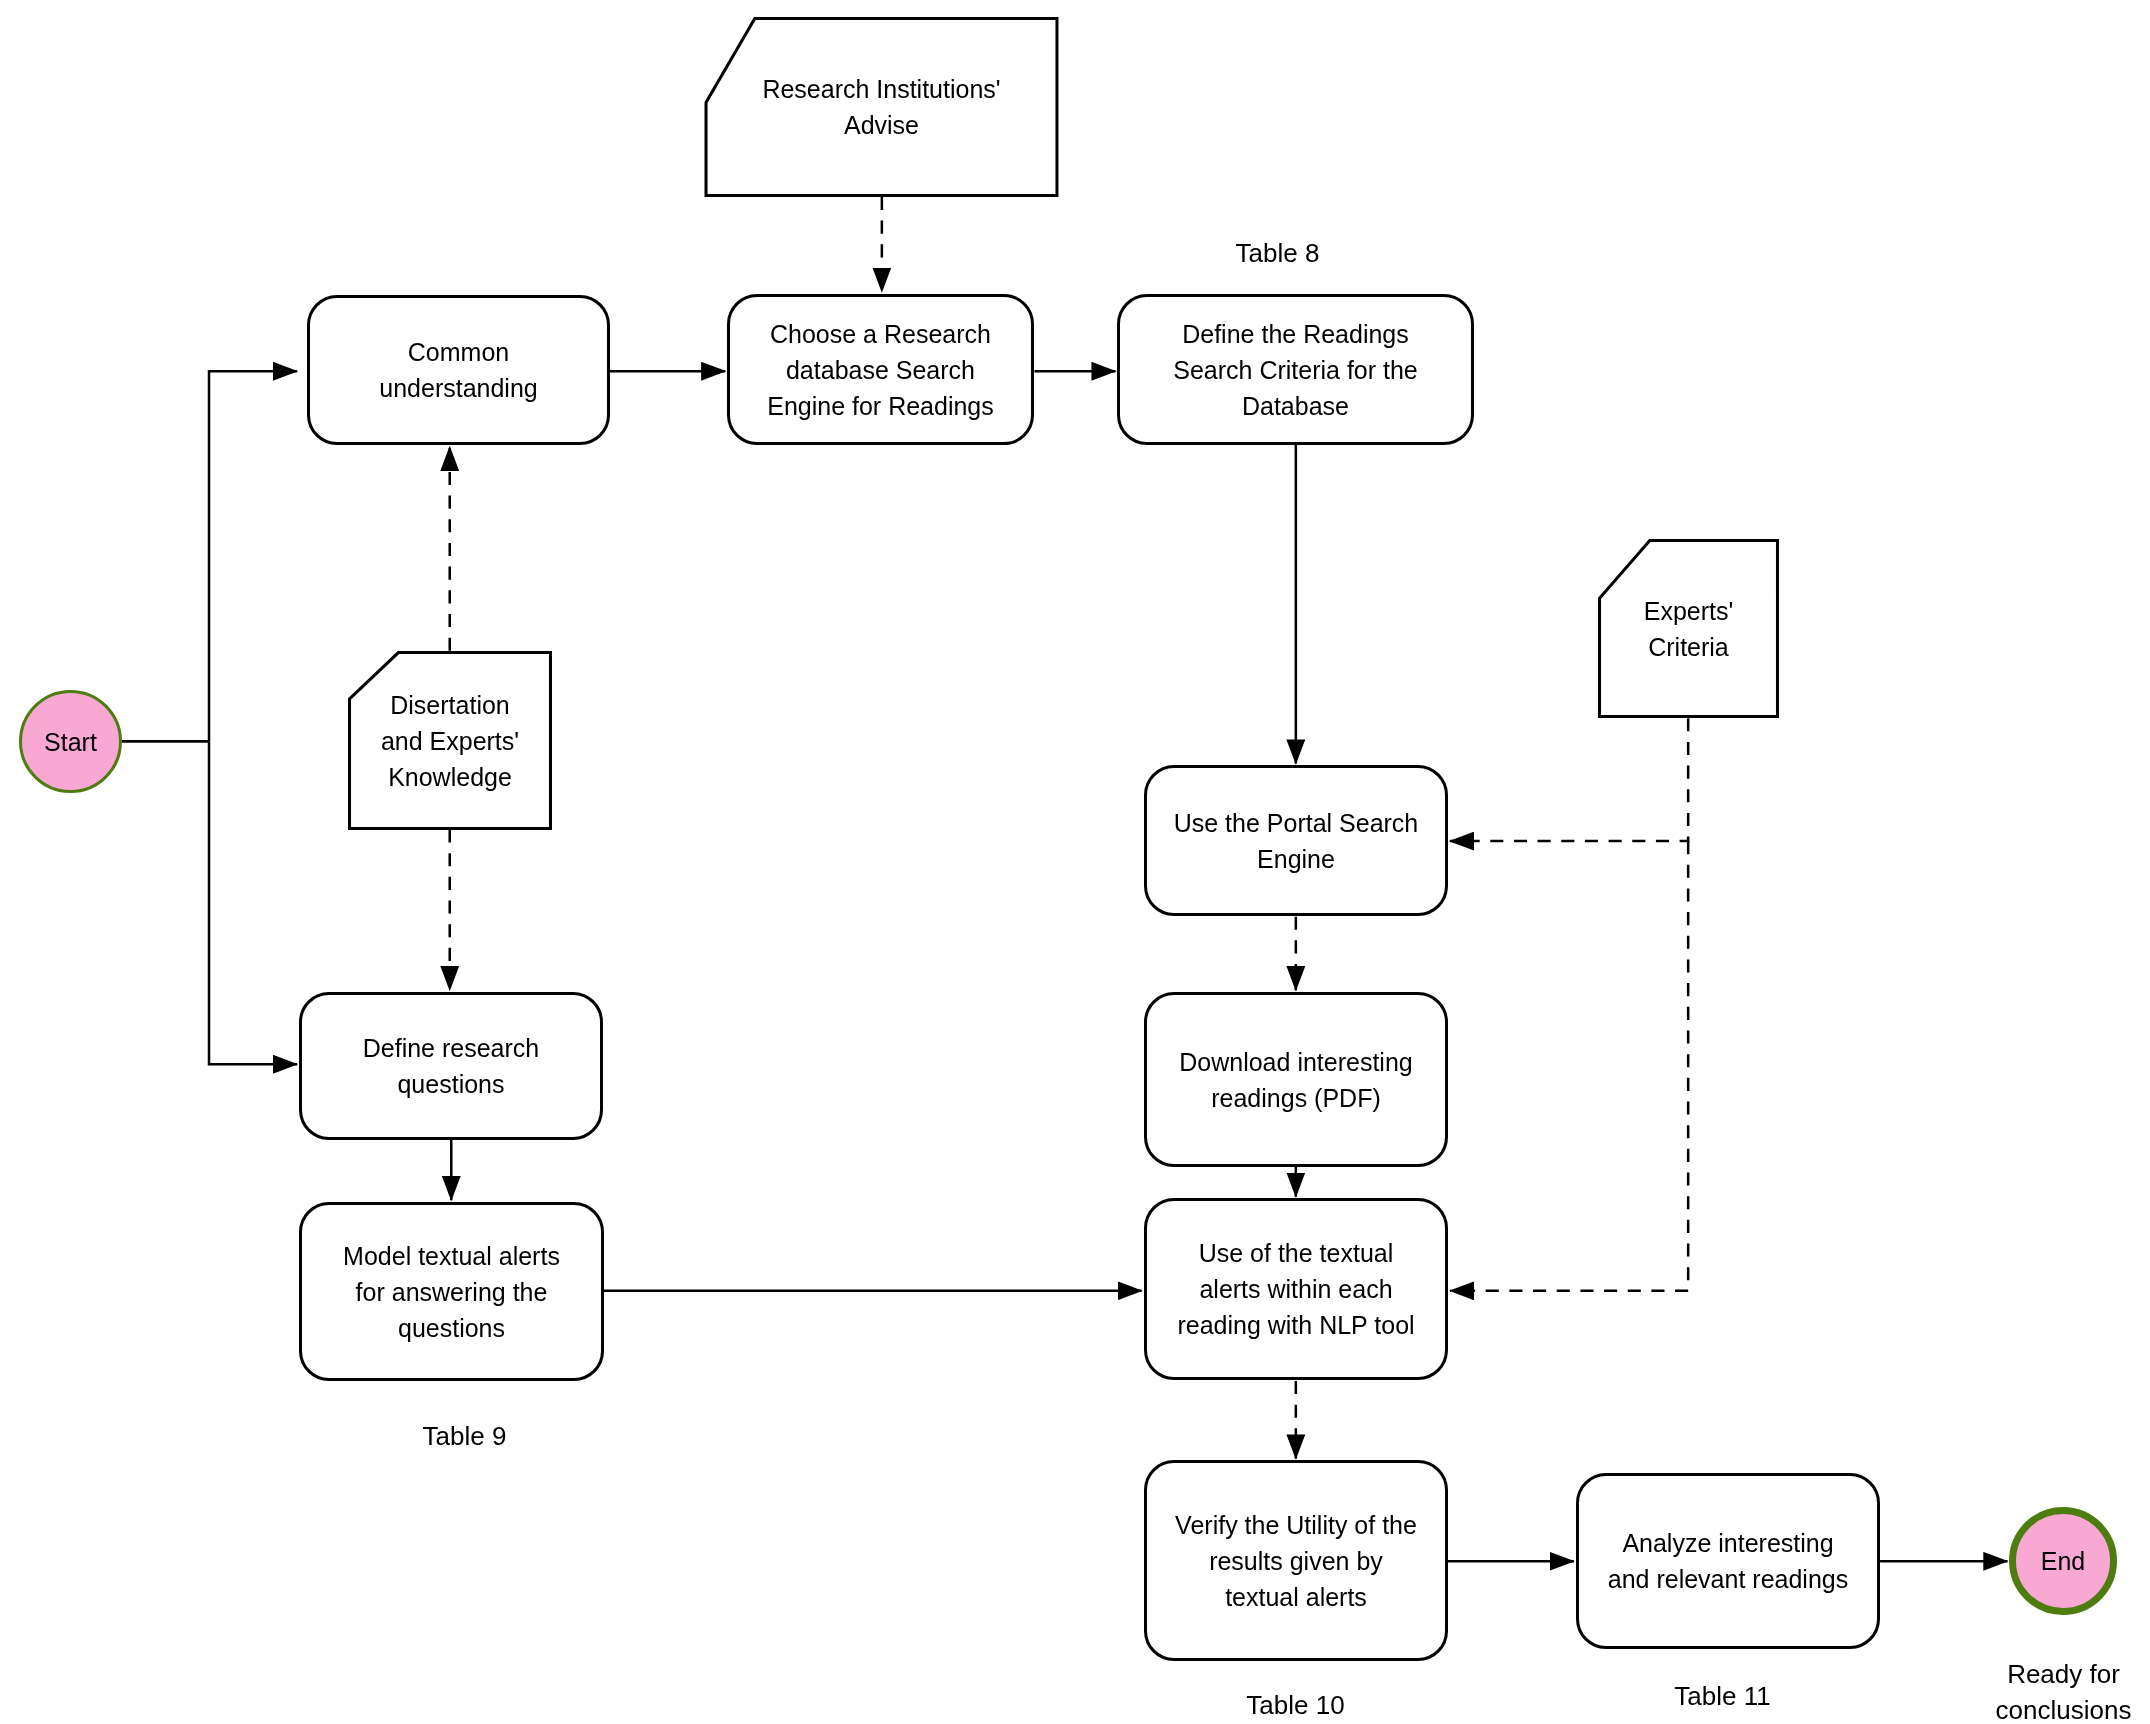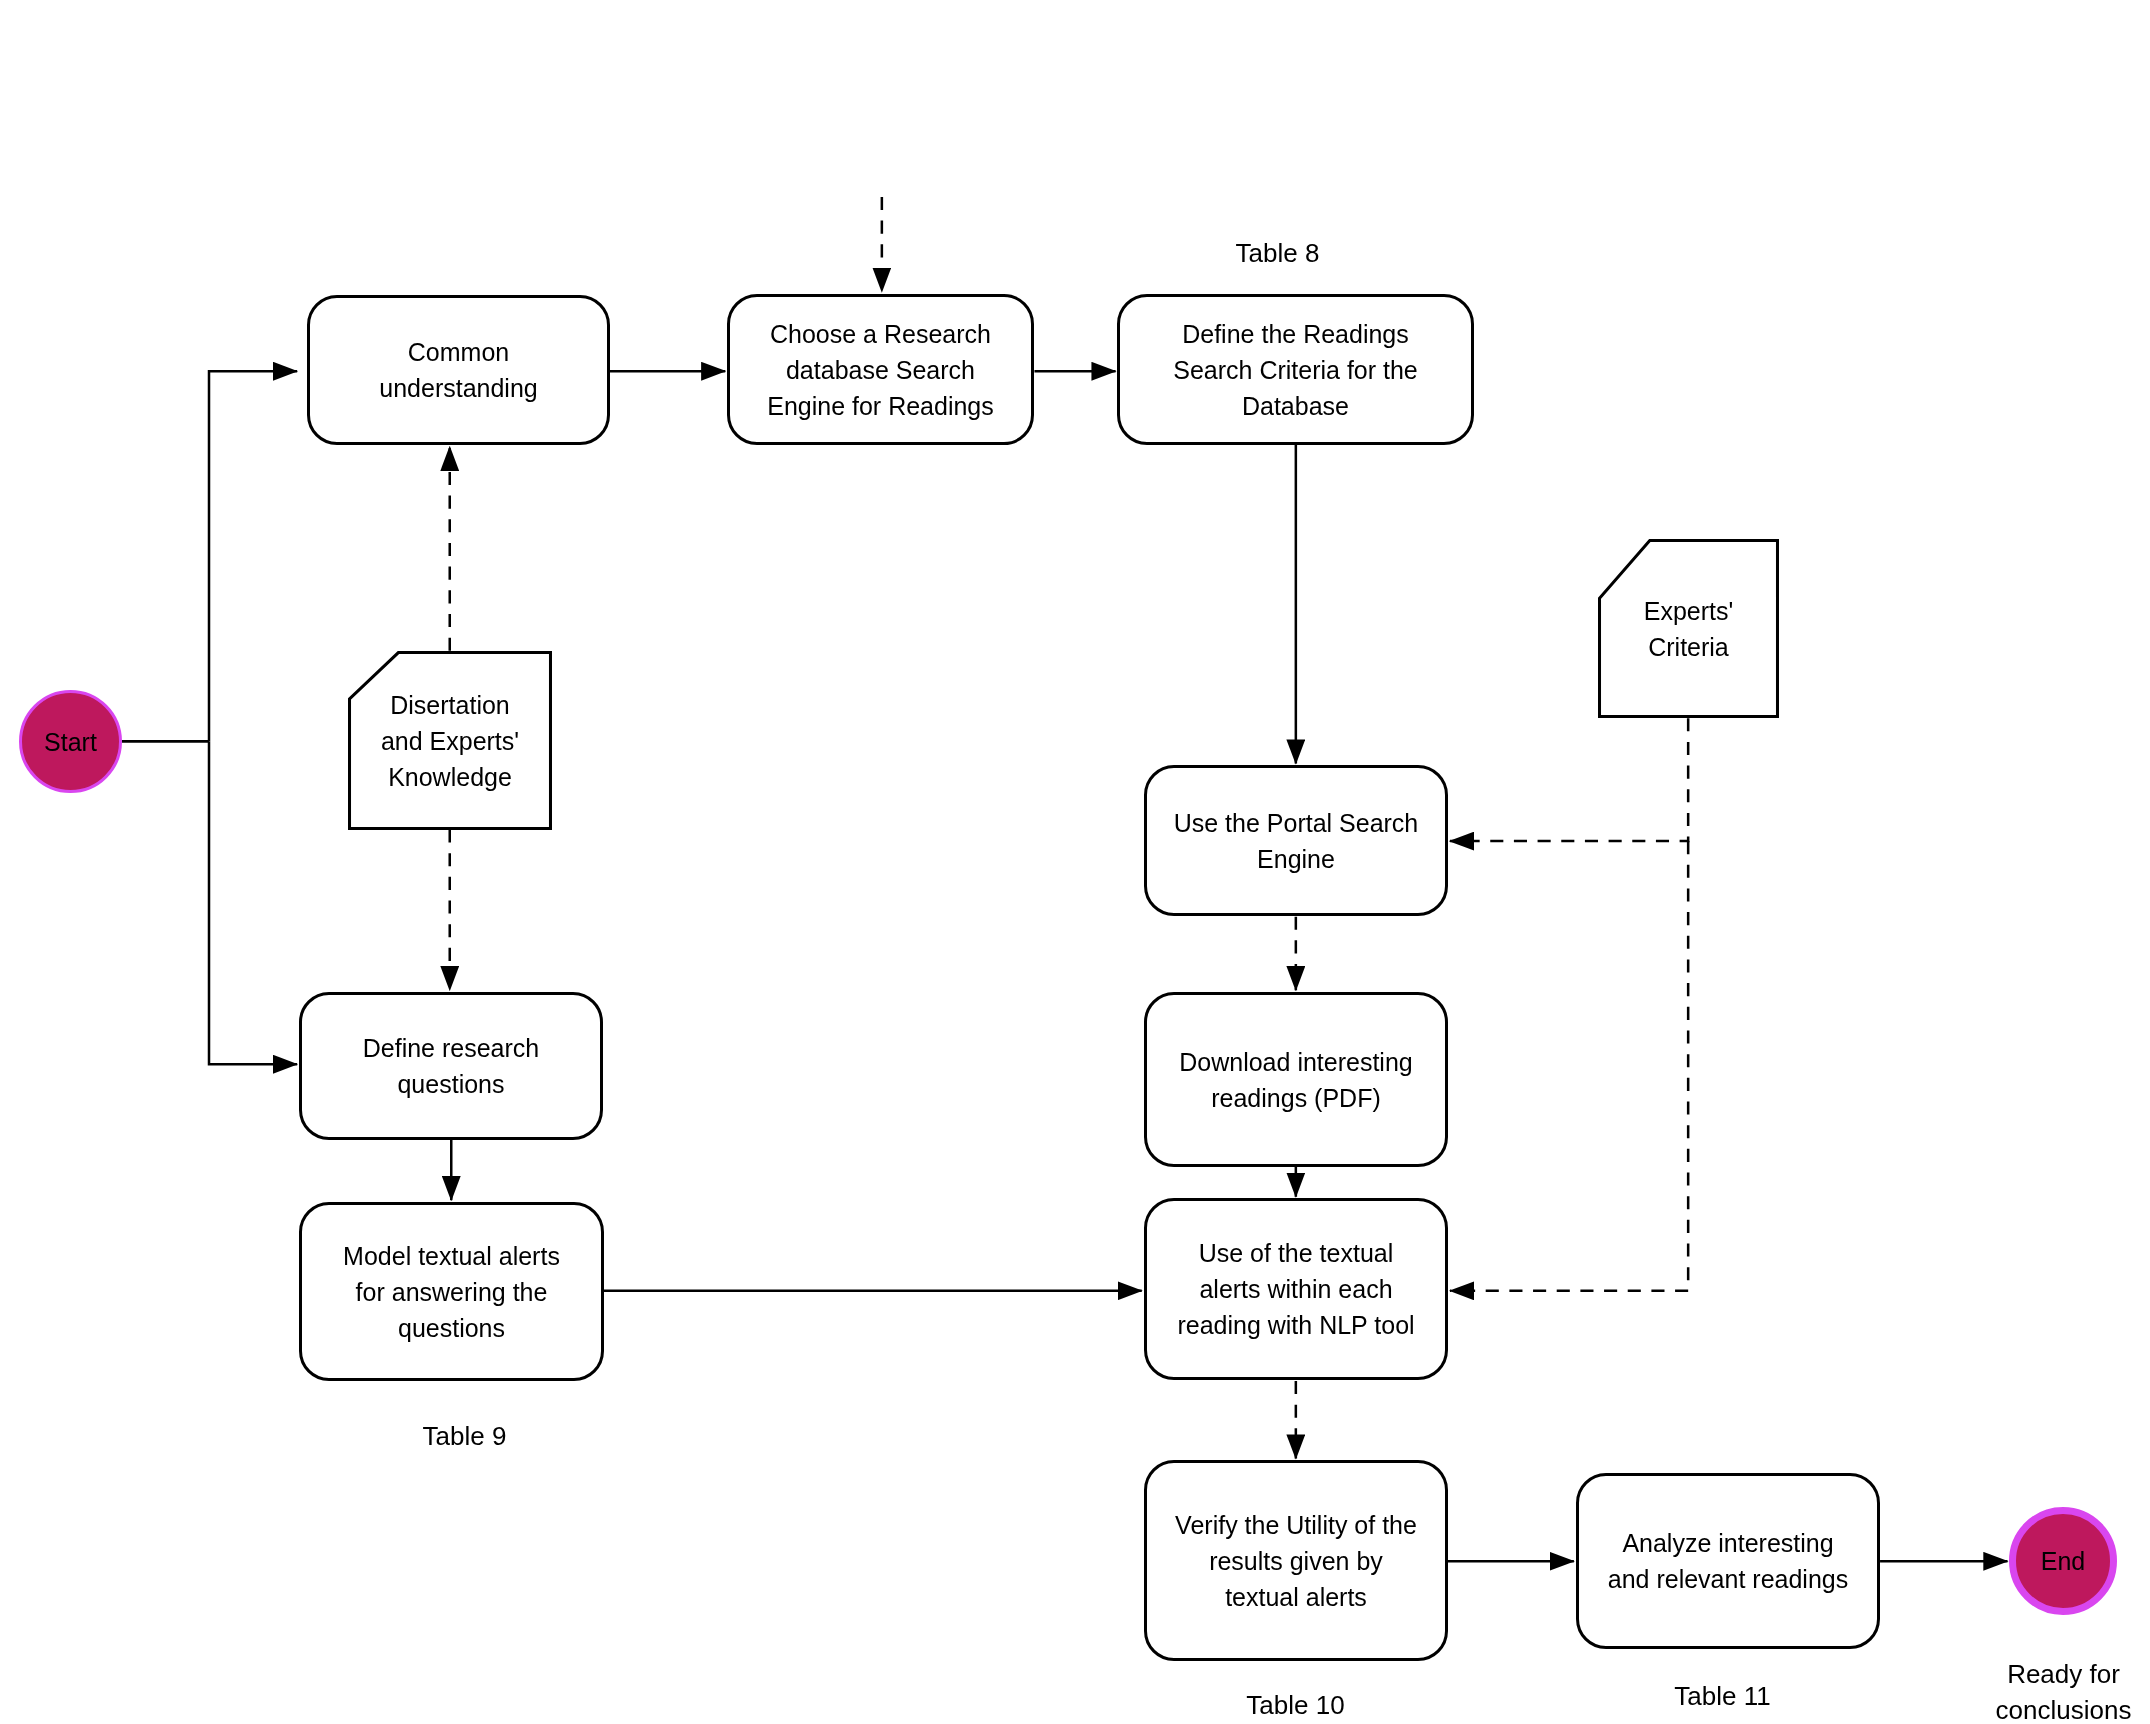--- a/index.html
+++ b/index.html
@@ -32,23 +32,23 @@
     font-size: 25px;
     line-height: 36px;
     color: #000000;
   }
   .process {
     border: 3px solid #000000;
     border-radius: 30px;
     background: #ffffff;
   }
   .terminal {
-    border: 3px solid #d946ef;
+    border: 3px solid #4d7c0f;
     border-radius: 50%;
-    background: #be185d;
+    background: #f9a8d4;
   }
   .card { background: transparent; border: none; }
   .card svg.card-svg {
     position: absolute;
     left: 0; top: 0;
     width: 100%; height: 100%;
     overflow: visible;
   }
   .card-shape { fill: #ffffff; stroke: #000000; stroke-width: 6; }
   .label .label-text { font-size: 26px; line-height: 36px; }
@@ -93,20 +93,27 @@
     </div>
     <div class="node process" style="left: 727px; top: 294px; width: 307px; height: 151px;">
       <div class="label-text">Choose a Research
 database Search
 Engine for Readings</div>
     </div>
     <div class="node process" style="left: 1117px; top: 294px; width: 357px; height: 151px;">
       <div class="label-text">Define the Readings
 Search Criteria for the
 Database</div>
+    </div>
+    <div class="node card" style="left: 704px; top: 16.6px; width: 355px; height: 180px;">
+      <svg class="card-svg" viewBox="0 0 704 358">
+        <polygon points="100,3 701,3 701,355 3,355 3,170" class="card-shape"></polygon>
+      </svg>
+      <div class="label-text">Research Institutions'
+Advise</div>
     </div>
     <div class="node card" style="left: 348px; top: 651px; width: 204px; height: 179px;">
       <svg class="card-svg" viewBox="0 0 405 355">
         <polygon points="100,3 402,3 402,352 3,352 3,95" class="card-shape"></polygon>
       </svg>
       <div class="label-text">Disertation
 and Experts'
 Knowledge</div>
     </div>
     <div class="node card" style="left: 1598px; top: 539px; width: 181px; height: 179px;">

